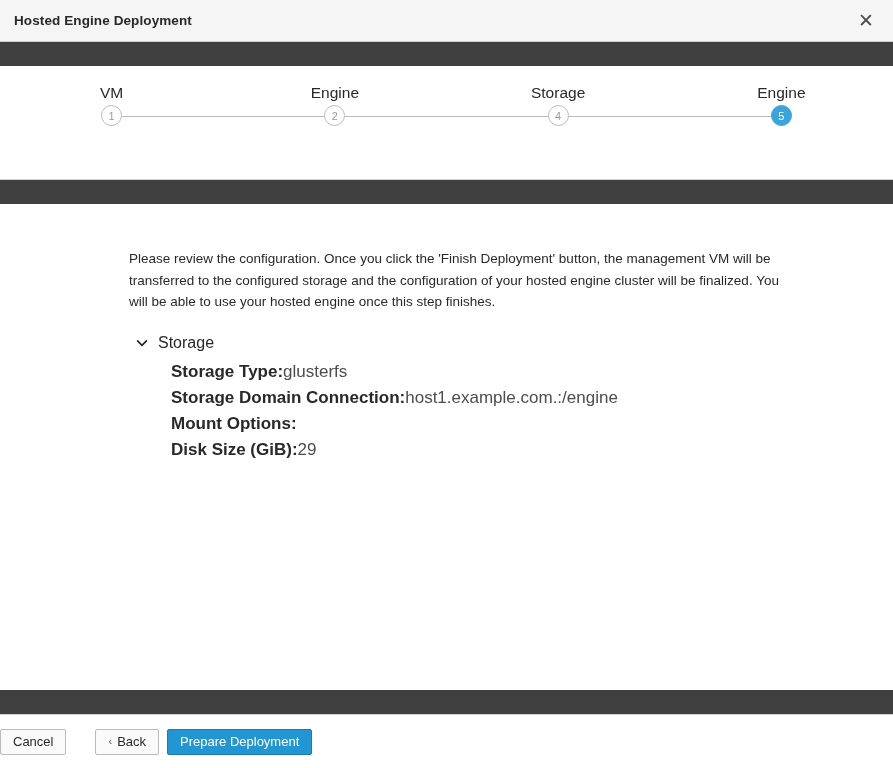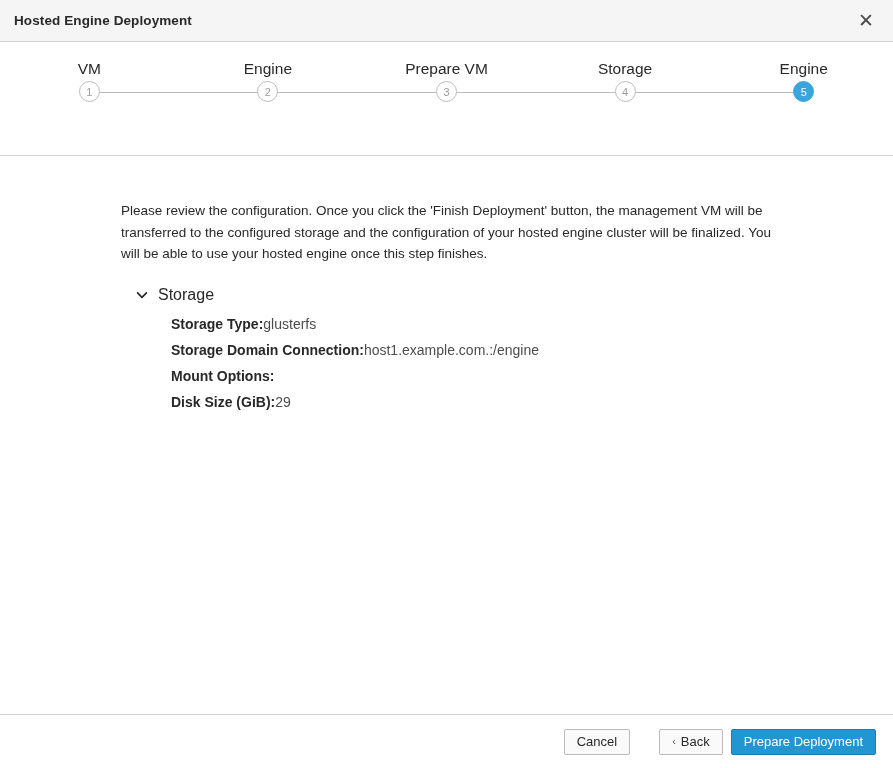--- a/index.html
+++ b/index.html
@@ -17,20 +17,21 @@
     -webkit-font-smoothing: antialiased;
   }
 
   .dialog {
     width: 893px;
     height: 768px;
     display: flex;
     flex-direction: column;
     background: #404040;
     box-sizing: border-box;
+    gap: 24px;
   }
 
   
   .titlebar {
     height: 42px;
     min-height: 42px;
     background: #f5f5f5;
     border-bottom: 1px solid #d1d1d1;
     display: flex;
     align-items: center;
@@ -143,21 +144,21 @@
   }
   .content-inner {
     padding-left: 117px;
     padding-right: 60px;
   }
   .intro {
     font-size: 13.5px;
     line-height: 21.5px;
     color: #292929;
     max-width: 672px;
-    margin: 0 0 18px 4px;
+    margin: 0 0 18px 12px;
   }
   .intro p { margin: 0; }
 
   .section {
     margin-top: 8px;
   }
   .section-header {
     display: flex;
     align-items: center;
     gap: 9px;
@@ -180,21 +181,21 @@
   }
 
   .section-body {
     margin-top: 9px;
     padding-left: 54px;
   }
   .detail-row {
     display: flex;
     align-items: baseline;
     margin-bottom: 10px;
-    font-size: 14px;
+    font-size: 17px;
     line-height: 16px;
     text-align: center;
   }
   .detail-label {
     font-weight: bold;
     color: #292929;
     white-space: nowrap;
   }
   .detail-value {
     color: #4d4d4d;
@@ -202,22 +203,22 @@
   }
 
   
   .footer {
     height: 54px;
     min-height: 54px;
     border-top: 1px solid #d1d1d1;
     background: #ffffff;
     display: flex;
     align-items: center;
-    justify-content: flex-end;
-    padding: 0 17px 0 0;
+    justify-content: flex-start;
+    padding: 0 3px 0 0;
     box-sizing: border-box;
     gap: 0;
   }
   .btn {
     font-family: "Liberation Sans", sans-serif;
     font-size: 13px;
     line-height: 1;
     border-radius: 2px;
     cursor: pointer;
     box-sizing: border-box;
@@ -267,26 +268,20 @@
         <div class="step-circle">1</div>
       </div>
 
       <div class="step">
         <div class="line-left"></div>
         <div class="line-right"></div>
         <div class="step-label">Engine</div>
         <div class="step-circle">2</div>
       </div>
 
-      <div class="step">
-        <div class="line-left"></div>
-        <div class="line-right"></div>
-        <div class="step-label">Prepare VM</div>
-        <div class="step-circle">3</div>
-      </div>
 
       <div class="step">
         <div class="line-left"></div>
         <div class="line-right"></div>
         <div class="step-label">Storage</div>
         <div class="step-circle">4</div>
       </div>
 
       <div class="step last active">
         <div class="line-left"></div>

